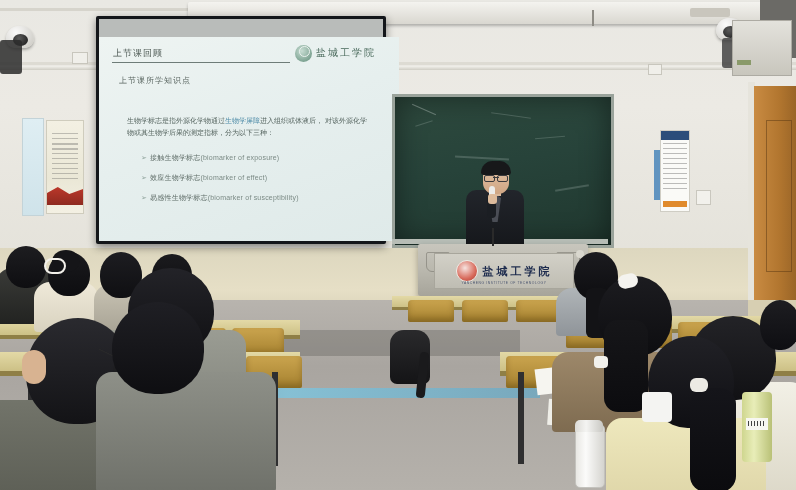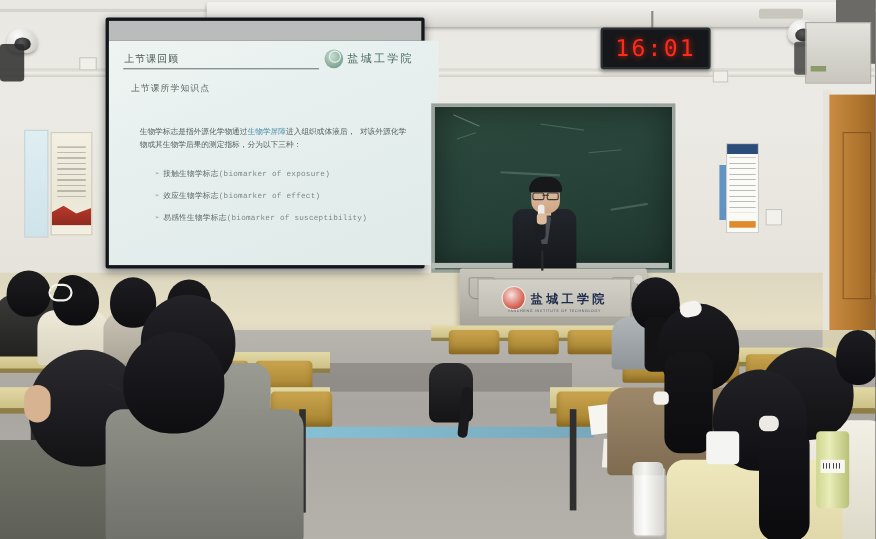--- a/index.html
+++ b/index.html
@@ -47,21 +47,21 @@
     background:linear-gradient(180deg,#e3e2dc,#c8c6bd);border:1px solid #adaba3;}
   #cabinet-dark{left:760px;top:0px;width:36px;height:58px;background:#6b6a66;}
   #cabinet-label{left:737px;top:60px;width:14px;height:5px;background:#8a9a6a;}
 
   
   #screen-frame{left:96px;top:16px;width:290px;height:228px;
     background:#13161a;border-radius:2px;box-shadow:0 3px 8px rgba(0,0,0,.45);}
   #screen-top{left:99px;top:19px;width:284px;height:18px;background:#b9bcba;}
   #slide{left:99px;top:37px;width:300px;height:204px;
     background:linear-gradient(160deg,#eef4f2 0%,#e6efee 45%,#dfeae9 100%);
-    overflow:hidden;font-family:Liberation Mono, monospace;}
+    overflow:hidden;}
   #slide-title{left:14px;top:10px;font-size:9px;color:#4e5a55;letter-spacing:1px;}
   #slide-rule{left:13px;top:25px;width:178px;height:1px;background:#6e7c78;}
   #slide-logo{left:196px;top:5px;width:84px;height:22px;display:flex;align-items:center;gap:4px;}
   #slide-logo .mark{width:17px;height:17px;border-radius:50%;
     background:radial-gradient(circle at 40% 35%,#c8ddd3,#5f8c78);}
   #slide-logo .mark::after{content:"";position:absolute;left:4px;top:4px;width:9px;height:9px;
     border-radius:50%;border:1.5px solid #eaf2ee;}
   #slide-logo .cn{font-size:10px;color:#4a6a5c;letter-spacing:2px;}
   #slide-sub{left:20px;top:38px;font-size:8px;color:#5a6661;letter-spacing:1px;text-align:center;}
   #slide-q{left:32px;top:56px;font-size:9.5px;color:#3f5a70;letter-spacing:.5px;}
@@ -259,23 +259,20 @@
     </div>
     <div class="abs bullet" id="b1">
       <span class="arw">➢</span><span>效应生物学标志</span><span class="en">(biomarker of effect)</span>
     </div>
     <div class="abs bullet" id="b2">
       <span class="arw">➢</span><span>易感性生物学标志</span><span class="en">(biomarker of susceptibility)</span>
     </div>
   </div>
 
   <div class="abs" id="clock-cord"></div>
-  <div class="abs" id="clock">
-    <span id="clock-text">16:01</span>
-  </div>
 
   <div class="abs" id="board">
     <div class="chalk" style="left:16px;top:12px;width:26px;height:1px;transform:rotate(24deg);"></div>
     <div class="chalk2" style="left:20px;top:26px;width:18px;height:1px;transform:rotate(-18deg);"></div>
     <div class="chalk2" style="left:96px;top:18px;width:40px;height:1px;transform:rotate(8deg);"></div>
     <div class="chalk2" style="left:140px;top:40px;width:30px;height:1px;transform:rotate(-5deg);"></div>
     <div class="chalk2" style="left:60px;top:60px;width:54px;height:2px;transform:rotate(3deg);"></div>
     <div class="chalk2" style="left:160px;top:90px;width:34px;height:2px;transform:rotate(-9deg);"></div>
   </div>
   <div class="abs" id="board-tray"></div>

